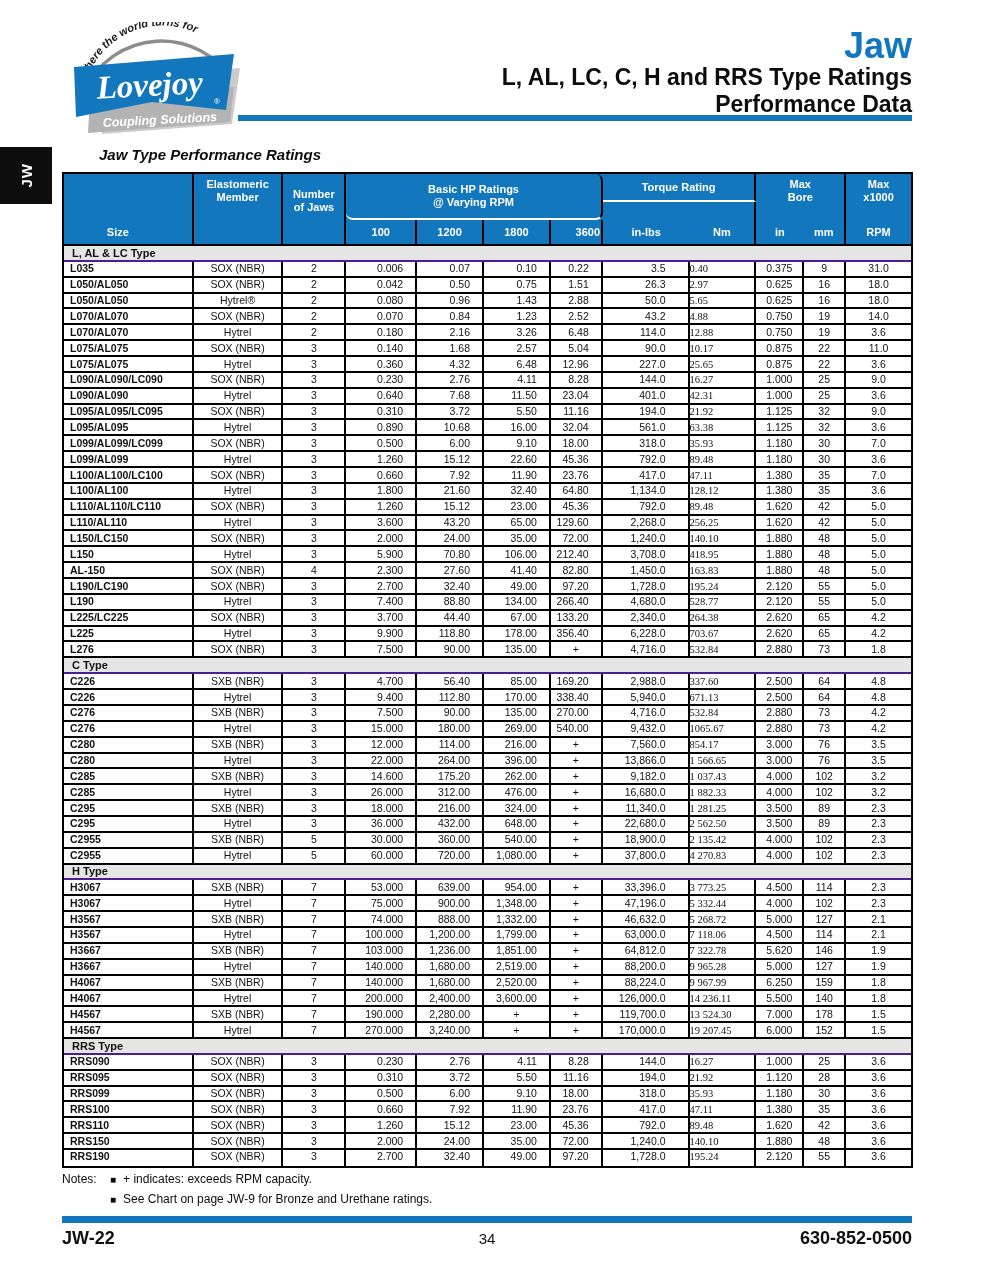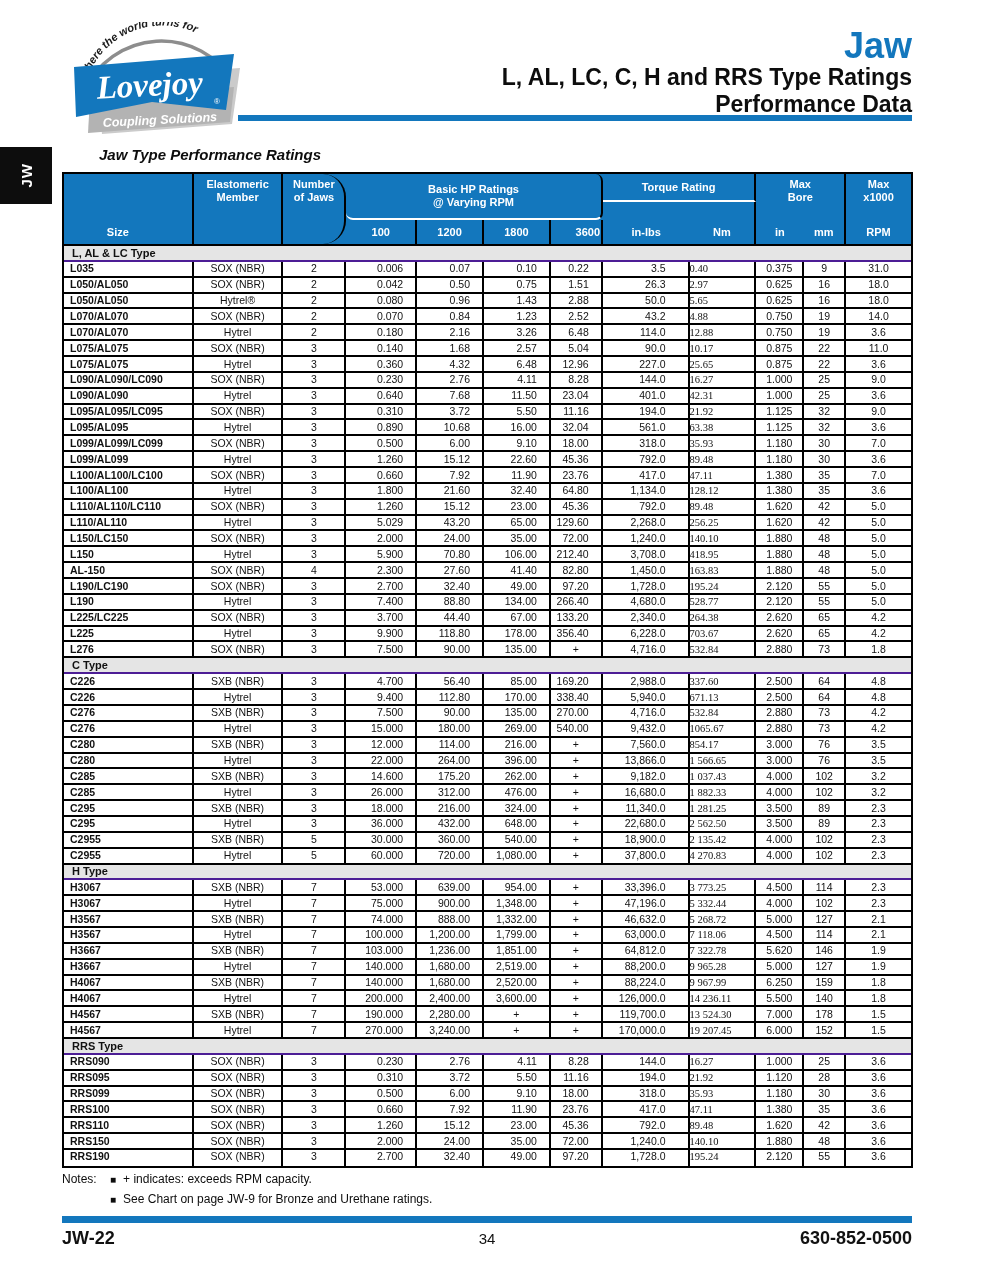--- a/index.html
+++ b/index.html
@@ -26,21 +26,21 @@
   .thead{display:grid;box-sizing:border-box;border:2px solid #000;border-bottom:0;
          grid-template-columns:130fr 90fr 63fr 71fr 67fr 67fr 52fr 87fr 67fr 48fr 42fr 65fr;
          grid-template-rows:28px 18px 24px;background:#1377BD;}
   .hcell{box-sizing:border-box;display:flex;align-items:center;justify-content:center;
          color:#fff;font-weight:bold;font-size:11px;line-height:1.15;text-align:center;
          white-space:pre-line;}
   .br{border-right:2px solid #000;}
   .bw{border-bottom:2px solid #fff;}
   .h-size{grid-area:1/1/4/2;align-items:flex-end;padding:0 20px 5px 0;}
   .h-elast{grid-area:1/2/4/3;align-items:flex-start;padding-top:4px;}
-  .h-jaws{grid-area:1/3/4/4;align-items:flex-start;padding-top:4px;border-radius:23px;}
+  .h-jaws{grid-area:1/3/4/4;align-items:flex-start;padding-top:14px;}
   .h-hpgrp{grid-area:1/4/3/8;border-radius:7px;}
   .h-hp100{grid-area:3/4/4/5;}.h-hp1200{grid-area:3/5/4/6;}
   .h-hp1800{grid-area:3/6/4/7;}.h-hp3600{grid-area:3/7/4/8;padding-left:24px;}
   .h-torque{grid-area:1/8/2/10;}
   .h-inlbs{grid-area:2/8/4/9;align-items:flex-end;padding-bottom:5px;}
   .h-nm{grid-area:2/9/4/10;align-items:flex-end;padding-bottom:5px;}
   .h-bore{grid-area:1/10/4/12;flex-direction:column;justify-content:space-between;
           padding:4px 0 5px 0;}
   .h-bore .subrow{display:grid;grid-template-columns:48fr 42fr;width:100%;}
   .h-maxrpm{grid-area:1/12/4/13;flex-direction:column;justify-content:space-between;
@@ -362,21 +362,21 @@
           <div class="cell c7">792.0</div>
           <div class="cell c8">89.48</div>
           <div class="cell c9">1.620</div>
           <div class="cell c10">42</div>
           <div class="cell c11">5.0</div>
         </div>
         <div class="row">
           <div class="cell c0">L110/AL110</div>
           <div class="cell c1">Hytrel</div>
           <div class="cell c2">3</div>
-          <div class="cell c3">5.029</div>
+          <div class="cell c3">3.600</div>
           <div class="cell c4">43.20</div>
           <div class="cell c5">65.00</div>
           <div class="cell c6">129.60</div>
           <div class="cell c7">2,268.0</div>
           <div class="cell c8">256.25</div>
           <div class="cell c9">1.620</div>
           <div class="cell c10">42</div>
           <div class="cell c11">5.0</div>
         </div>
         <div class="row">

